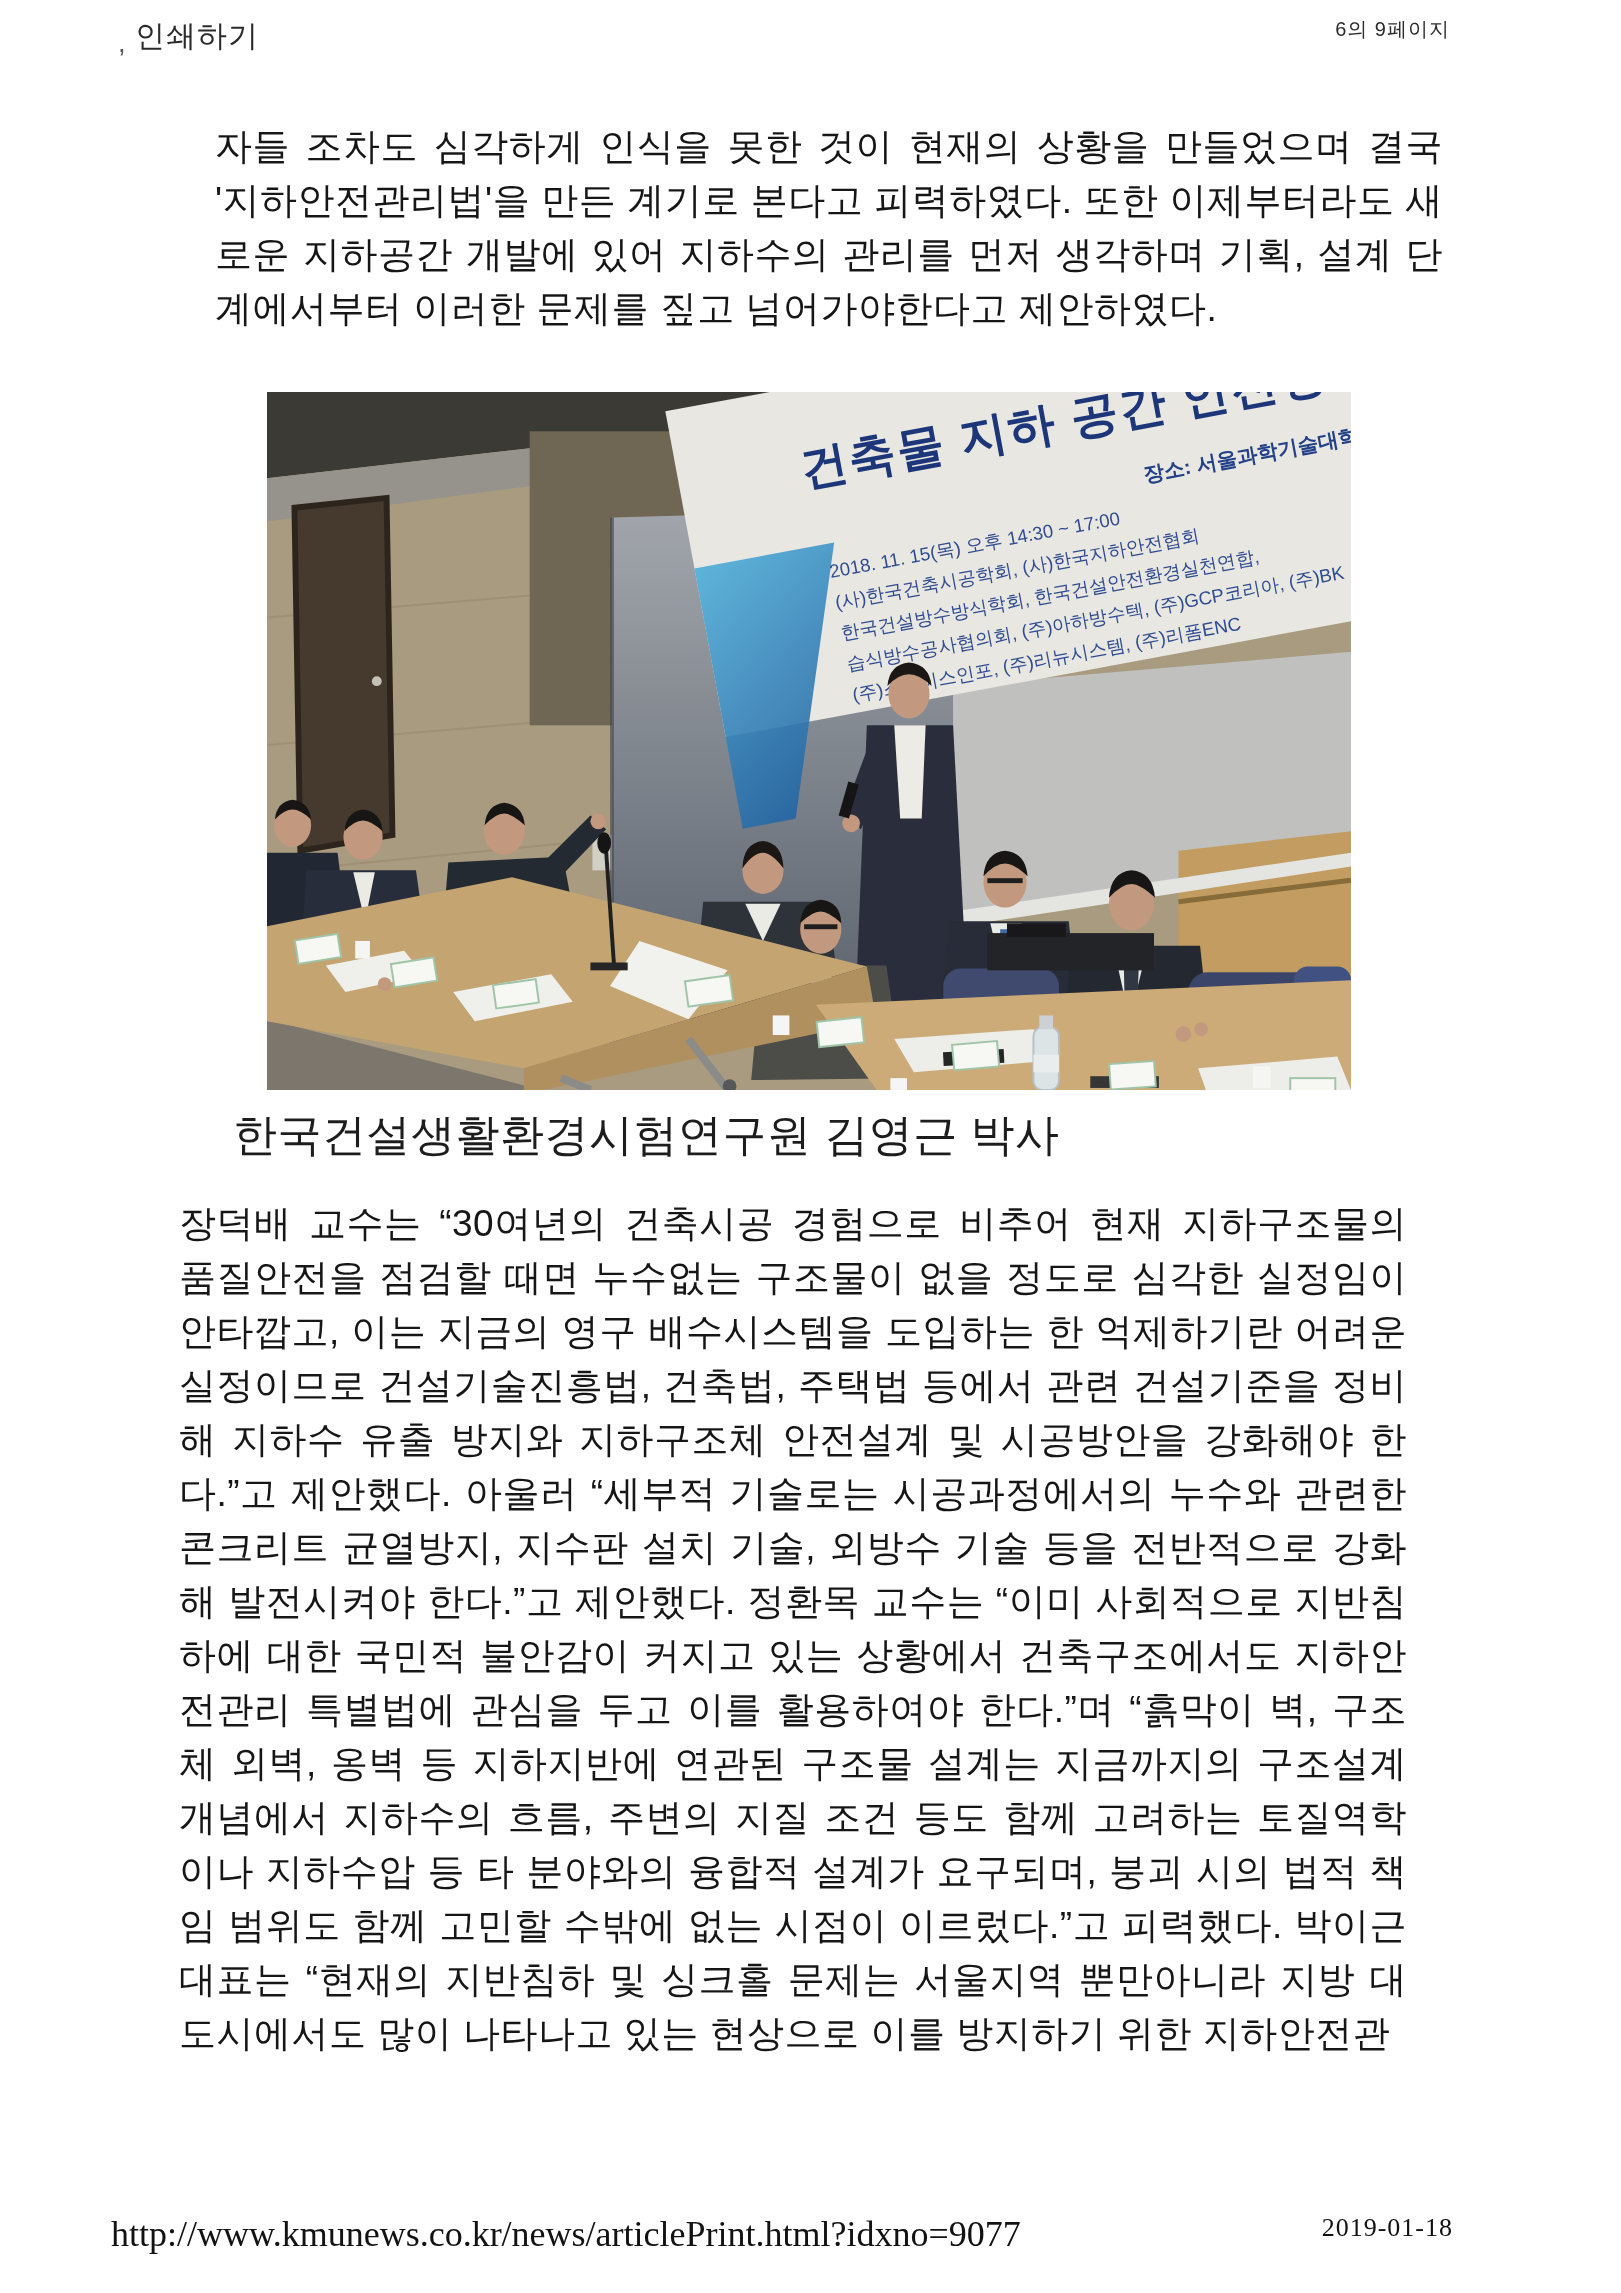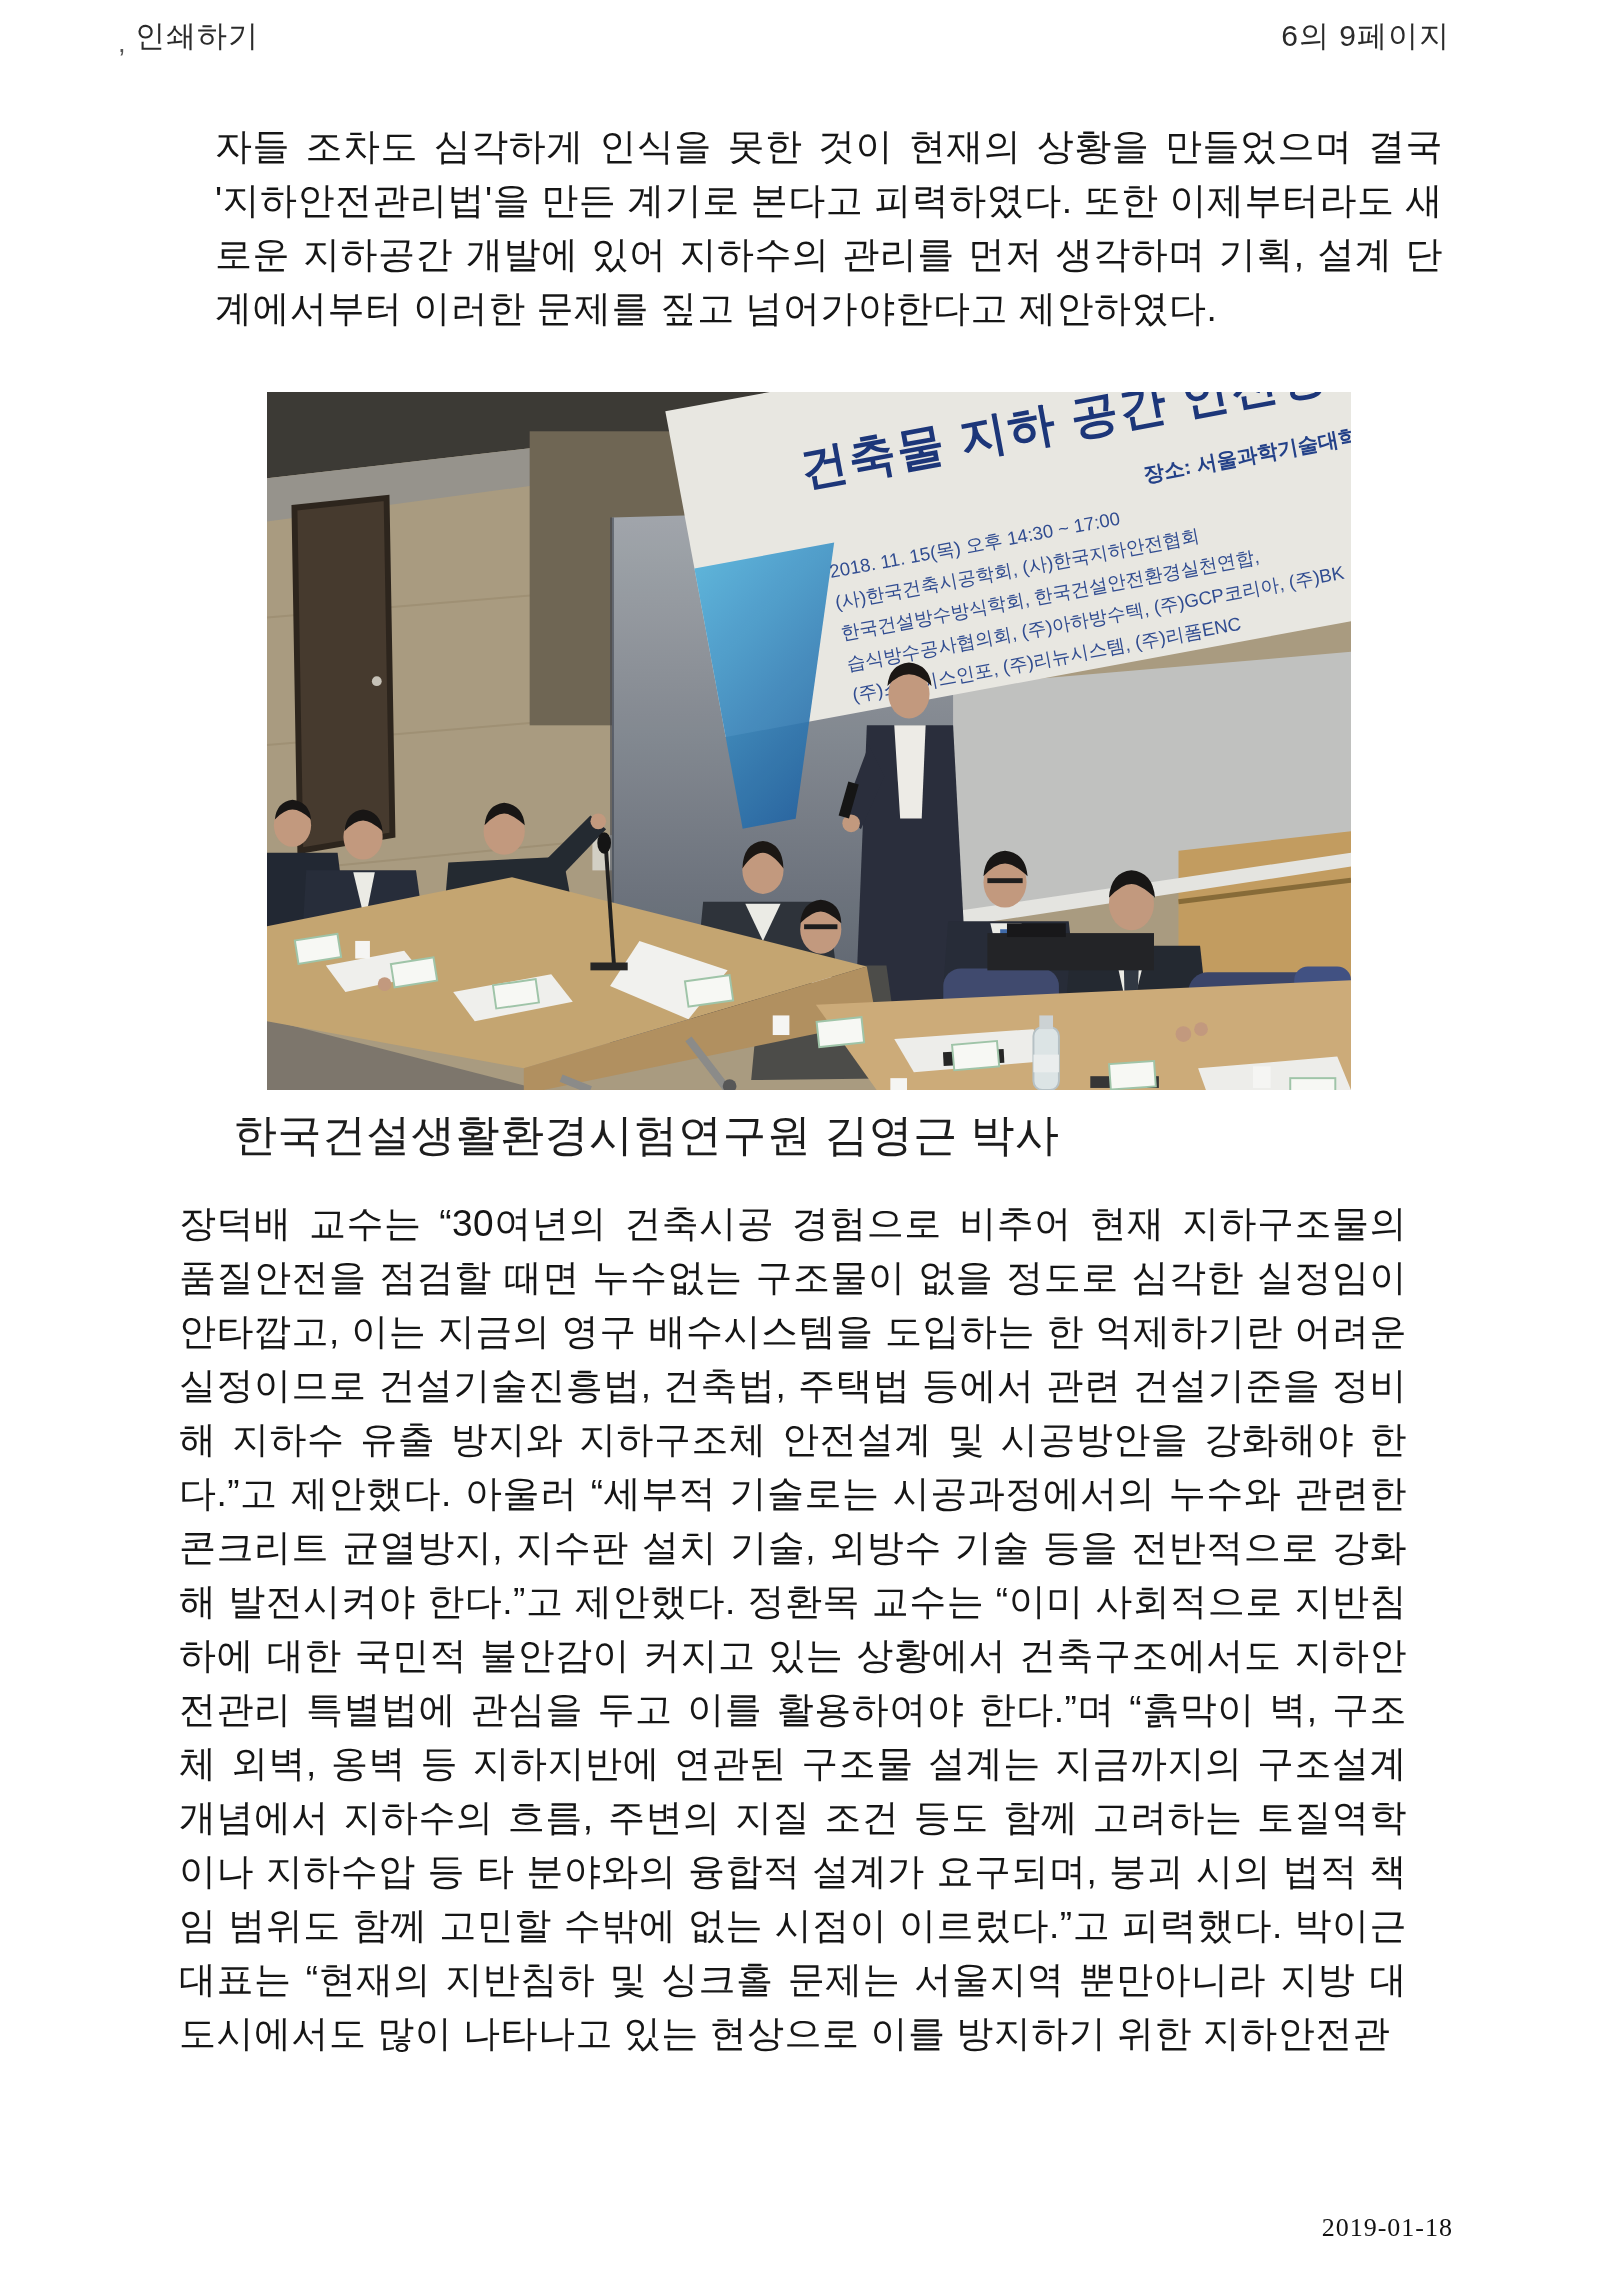--- a/index.html
+++ b/index.html
@@ -15,21 +15,21 @@
   .hdr-left{
     position:absolute;left:135px;top:15.7px;
     font-size:30px;color:#2b2b2b;letter-spacing:1px;
   }
   .hdr-artifact{
     position:absolute;left:118px;top:27.4px;
     font-size:27.4px;color:#555;
   }
   .hdr-right{
     position:absolute;right:171px;top:15.7px;
-    font-size:30px;color:#2b2b2b;letter-spacing:1px;
+    font-size:20px;color:#2b2b2b;letter-spacing:1px;
   }
   .para{
     position:absolute;left:179px;width:1228px;
     font-size:37px;line-height:54px;
     text-align:justify;text-align-last:left;
     word-break:break-all;
     color:#161616;
     letter-spacing:0.5px;
   }
   .para1{top:120px;margin-left:36px;}
@@ -213,16 +213,17 @@
         <circle cx="953" cy="650" r="7" fill="#c8997b"></circle>
         <circle cx="120" cy="604" r="7" fill="#c8997b"></circle>
       </g>
     </svg>
   </div>
 
   <div class="caption">한국건설생활환경시험연구원 김영근 박사</div>
 
   <div class="para para2">장덕배 교수는 “30여년의 건축시공 경험으로 비추어 현재 지하구조물의 품질안전을 점검할 때면 누수없는 구조물이 없을 정도로 심각한 실정임이 안타깝고, 이는 지금의 영구 배수시스템을 도입하는 한 억제하기란 어려운 실정이므로 건설기술진흥법, 건축법, 주택법 등에서 관련 건설기준을 정비해 지하수 유출 방지와 지하구조체 안전설계 및 시공방안을 강화해야 한다.”고 제안했다. 아울러 “세부적 기술로는 시공과정에서의 누수와 관련한 콘크리트 균열방지, 지수판 설치 기술, 외방수 기술 등을 전반적으로 강화해 발전시켜야 한다.”고 제안했다. 정환목 교수는 “이미 사회적으로 지반침하에 대한 국민적 불안감이 커지고 있는 상황에서 건축구조에서도 지하안전관리 특별법에 관심을 두고 이를 활용하여야 한다.”며 “흙막이 벽, 구조체 외벽, 옹벽 등 지하지반에 연관된 구조물 설계는 지금까지의 구조설계 개념에서 지하수의 흐름, 주변의 지질 조건 등도 함께 고려하는 토질역학이나 지하수압 등 타 분야와의 융합적 설계가 요구되며, 붕괴 시의 법적 책임 범위도 함께 고민할 수밖에 없는 시점이 이르렀다.”고 피력했다. 박이근 대표는 “현재의 지반침하 및 싱크홀 문제는 서울지역 뿐만아니라 지방 대도시에서도 많이 나타나고 있는 현상으로 이를 방지하기 위한 지하안전관</div>
 
+  <div class="ftr-url">http://www.kmunews.co.kr/news/articlePrint.html?idxno=9077</div>
   <div class="ftr-date">2019-01-18</div>
 
 </div>
 
 
 </body></html>

